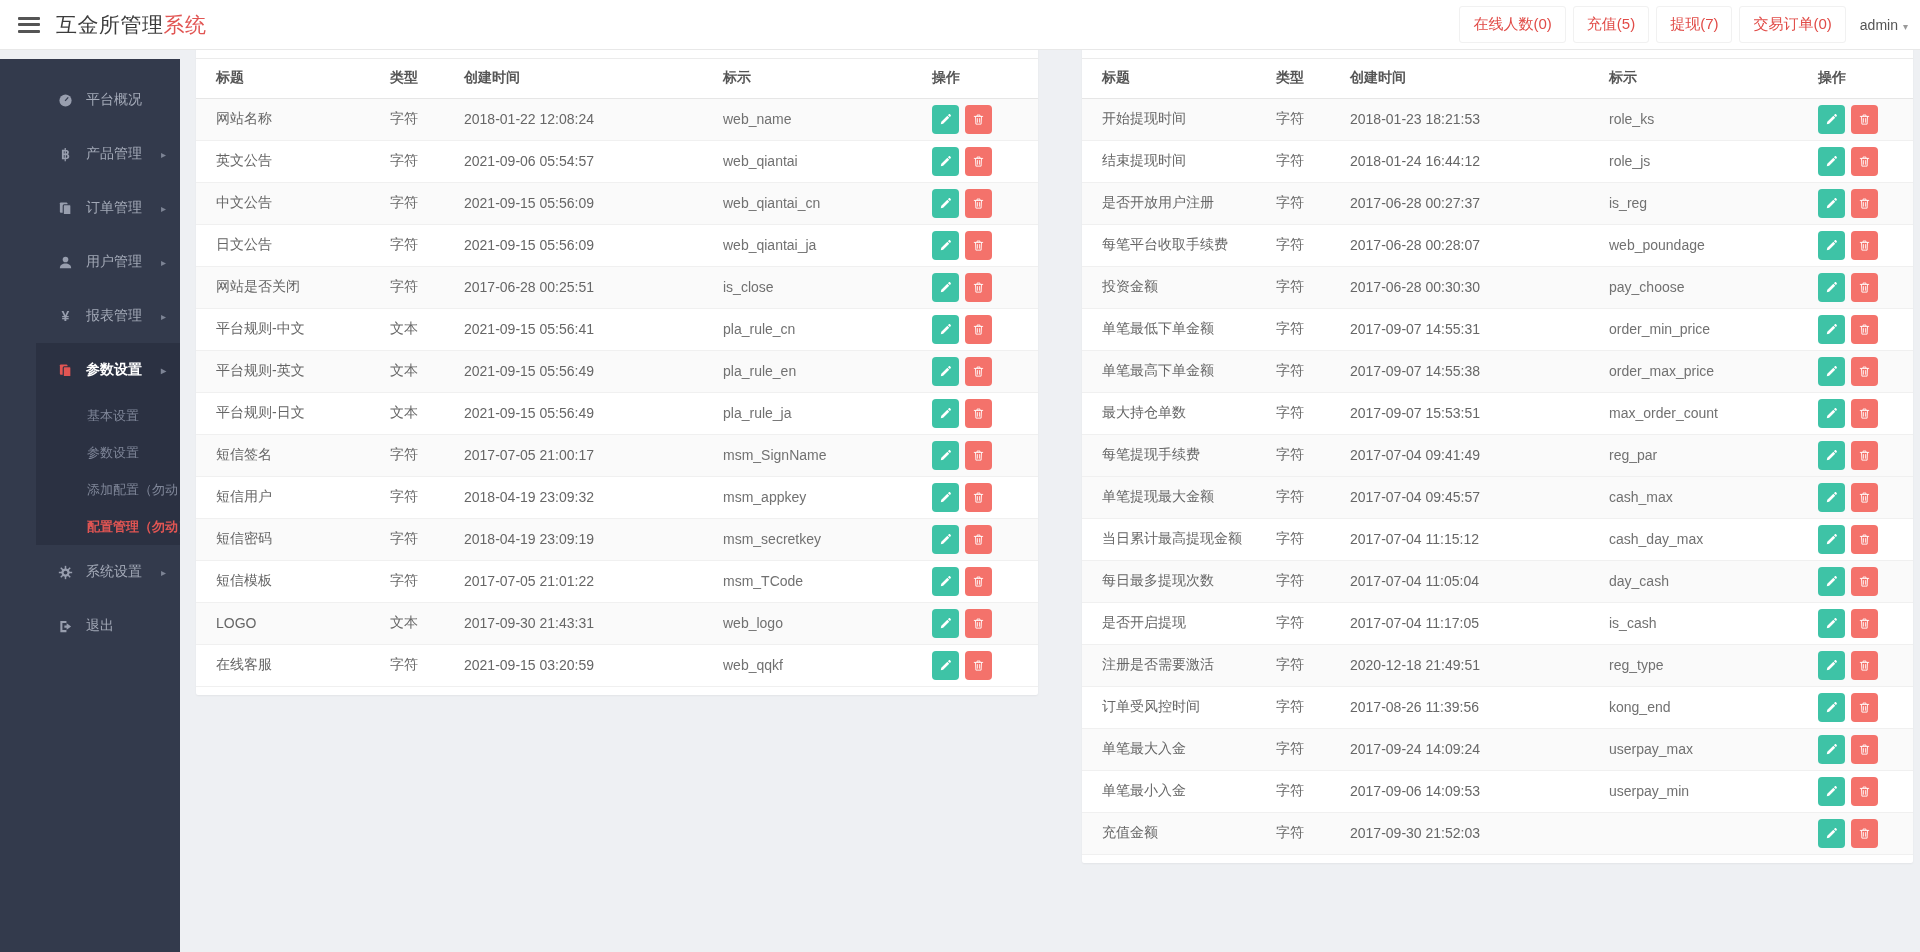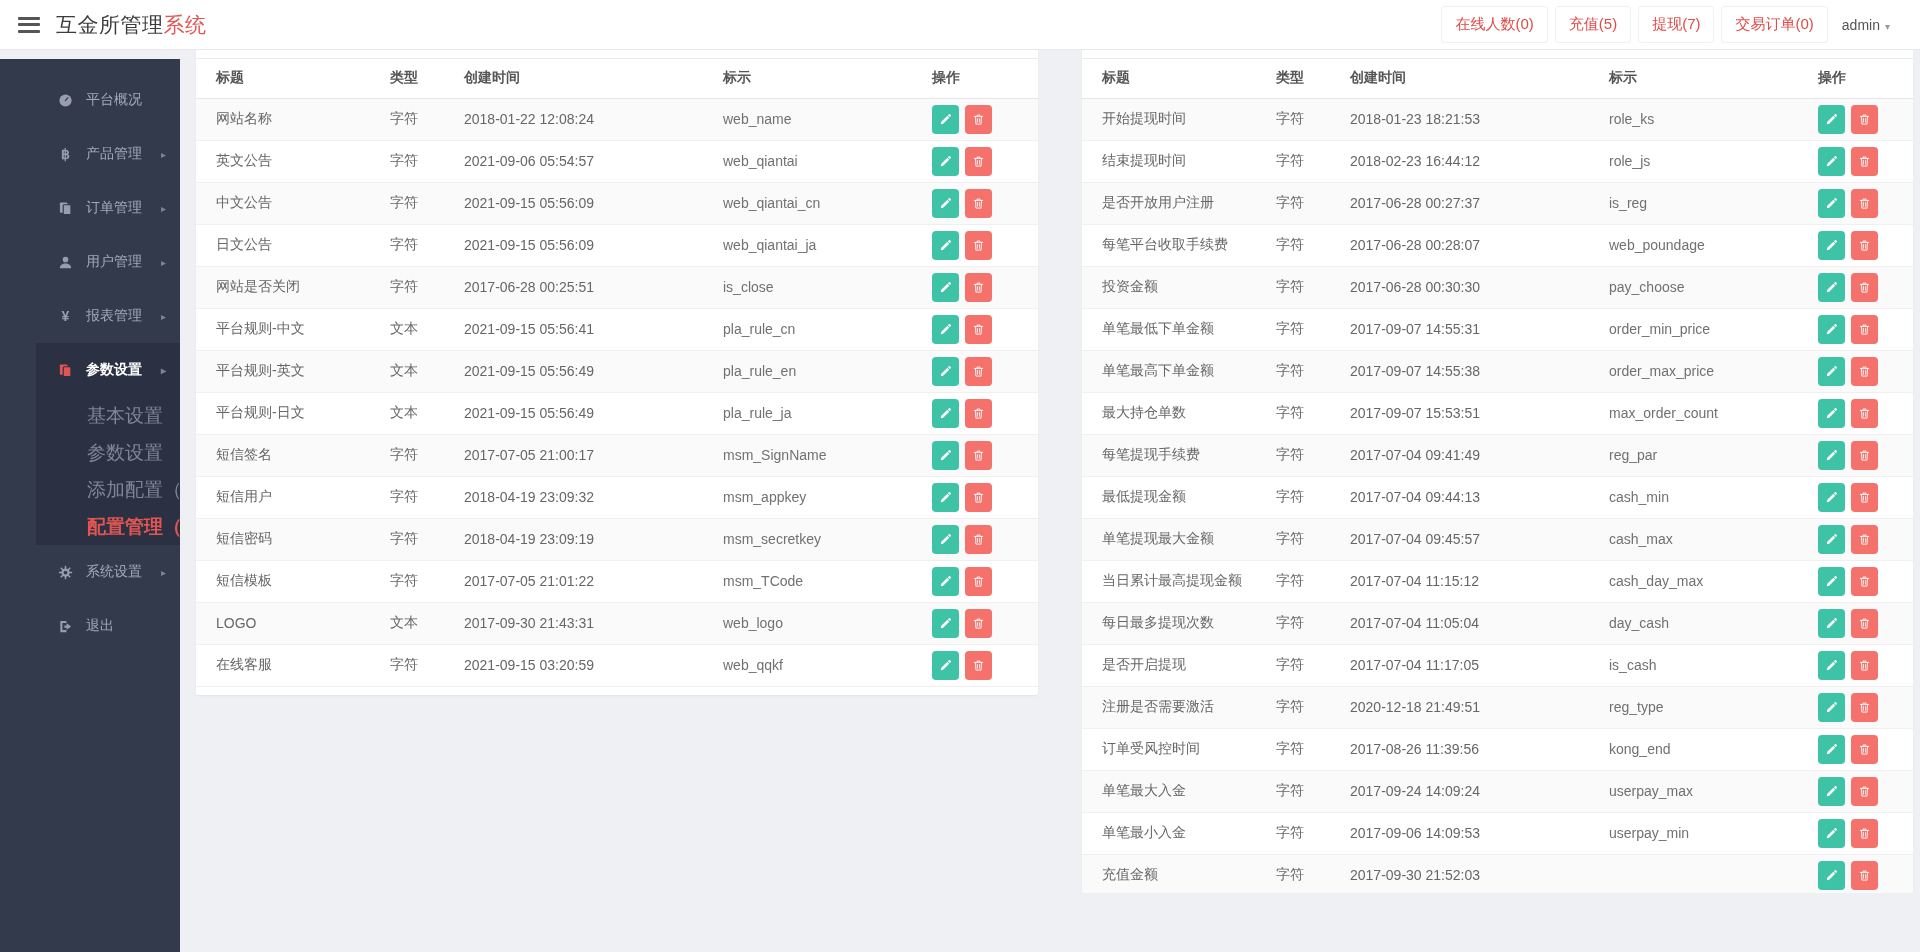--- a/index.html
+++ b/index.html
@@ -12,21 +12,21 @@
   
   .header {
     position:fixed; top:0; left:0; right:0; height:50px;
     background:#fff; border-bottom:1px solid #e8e8e8;
     display:flex; align-items:center; z-index:20;
   }
   .hamburger { margin-left:18px; width:22px; cursor:pointer; }
   .hamburger span { display:block; height:3px; background:#555; margin:3.5px 0; border-radius:1px; }
   .logo { margin-left:16px; font-size:21px; color:#3c3c3c; letter-spacing:.5px; cursor:pointer; }
   .logo .accent { color:#e15553; }
-  .header-right { margin-left:auto; display:flex; align-items:center; padding-right:30px;justify-content:center; }
+  .header-right { margin-left:auto; display:flex; align-items:center; padding-right:12px;justify-content:center; }
   .stat-link {
     display:inline-block; padding:8px 13px; margin-left:7px;
     border:1px solid #f1f1f1; border-radius:3px; background:#fff;
     color:#e14b47; font-size:15px; cursor:pointer; white-space:nowrap;
   }
   .user { margin-left:14px; color:#555; font-size:14px; cursor:pointer; white-space:nowrap; }
   .user .caret { color:#9a9a9a; font-size:10px; margin-left:5px; }
 
   
   .sidebar {
@@ -43,21 +43,21 @@
     color:#989eae; font-size:14px; font-weight:bold;
   }
   .nav-icon svg { width:15px; height:15px; fill:currentColor; }
   .nav-label { flex:0 0 auto; }
   .nav-arrow { margin-left:auto; font-size:10px; color:#7d8495; }
   .nav-group.expanded { background:#2b3142; }
   .nav-group.expanded > .nav-item { color:#fff; font-weight:bold; }
   .nav-group.expanded > .nav-item .nav-icon { color:#e15553; }
   .nav-sub {
     height:37px; line-height:37px; padding-left:51px;
-    color:#7f8698; font-size:19px; cursor:pointer; white-space:nowrap;
+    color:#7f8698; font-size:13px; cursor:pointer; white-space:nowrap;
   }
   .nav-sub.active { color:#e15553; font-weight:bold; }
 
   
   .content {
     margin-left:180px; height:893px; overflow:hidden;
     display:flex; gap:44px; padding:15px 7px 0 16px;
   }
   .panel {
     background:#fff; border-radius:2px;
@@ -536,21 +536,21 @@
                 <span class="icon-wrap">
                   <svg viewBox="0 0 16 16" fill="none" stroke="#fff" stroke-width="1.1" stroke-linecap="round">
                     <path d="M2.8 4.2h10.4M6.2 4V2.5h3.6V4M4.3 4.5l.5 9.2h6.4l.5-9.2M6.6 6.8v4.6M9.4 6.8v4.6"></path>
                   </svg>
                 </span>
               </button></td>
           </tr>
           <tr>
             <td class="cell-title">结束提现时间</td>
             <td class="cell-type">字符</td>
-            <td class="cell-created">2018-02-23 16:44:12</td>
+            <td class="cell-created">2018-01-24 16:44:12</td>
             <td class="cell-mark">role_js</td>
             <td class="cell-actions"><button class="btn edit">
                 <span class="icon-wrap">
                   <svg viewBox="0 0 16 16" fill="#fff">
                     <path d="M12.1 1.6c.4-.4 1.1-.4 1.5 0l.8.8c.4.4.4 1.1 0 1.5l-1.1 1.1-2.3-2.3 1.1-1.1zM10.3 3.4l2.3 2.3-7.5 7.5-2.9.6.6-2.9 7.5-7.5z"></path>
                   </svg>
                 </span>
               </button><button class="btn del">
                 <span class="icon-wrap">
                   <svg viewBox="0 0 16 16" fill="none" stroke="#fff" stroke-width="1.1" stroke-linecap="round">
@@ -671,39 +671,20 @@
                     <path d="M2.8 4.2h10.4M6.2 4V2.5h3.6V4M4.3 4.5l.5 9.2h6.4l.5-9.2M6.6 6.8v4.6M9.4 6.8v4.6"></path>
                   </svg>
                 </span>
               </button></td>
           </tr>
           <tr class="striped">
             <td class="cell-title">每笔提现手续费</td>
             <td class="cell-type">字符</td>
             <td class="cell-created">2017-07-04 09:41:49</td>
             <td class="cell-mark">reg_par</td>
-            <td class="cell-actions"><button class="btn edit">
-                <span class="icon-wrap">
-                  <svg viewBox="0 0 16 16" fill="#fff">
-                    <path d="M12.1 1.6c.4-.4 1.1-.4 1.5 0l.8.8c.4.4.4 1.1 0 1.5l-1.1 1.1-2.3-2.3 1.1-1.1zM10.3 3.4l2.3 2.3-7.5 7.5-2.9.6.6-2.9 7.5-7.5z"></path>
-                  </svg>
-                </span>
-              </button><button class="btn del">
-                <span class="icon-wrap">
-                  <svg viewBox="0 0 16 16" fill="none" stroke="#fff" stroke-width="1.1" stroke-linecap="round">
-                    <path d="M2.8 4.2h10.4M6.2 4V2.5h3.6V4M4.3 4.5l.5 9.2h6.4l.5-9.2M6.6 6.8v4.6M9.4 6.8v4.6"></path>
-                  </svg>
-                </span>
-              </button></td>
-          </tr>
-          <tr>
-            <td class="cell-title">最低提现金额</td>
-            <td class="cell-type">字符</td>
-            <td class="cell-created">2017-07-04 09:44:13</td>
-            <td class="cell-mark">cash_min</td>
             <td class="cell-actions"><button class="btn edit">
                 <span class="icon-wrap">
                   <svg viewBox="0 0 16 16" fill="#fff">
                     <path d="M12.1 1.6c.4-.4 1.1-.4 1.5 0l.8.8c.4.4.4 1.1 0 1.5l-1.1 1.1-2.3-2.3 1.1-1.1zM10.3 3.4l2.3 2.3-7.5 7.5-2.9.6.6-2.9 7.5-7.5z"></path>
                   </svg>
                 </span>
               </button><button class="btn del">
                 <span class="icon-wrap">
                   <svg viewBox="0 0 16 16" fill="none" stroke="#fff" stroke-width="1.1" stroke-linecap="round">
                     <path d="M2.8 4.2h10.4M6.2 4V2.5h3.6V4M4.3 4.5l.5 9.2h6.4l.5-9.2M6.6 6.8v4.6M9.4 6.8v4.6"></path>

